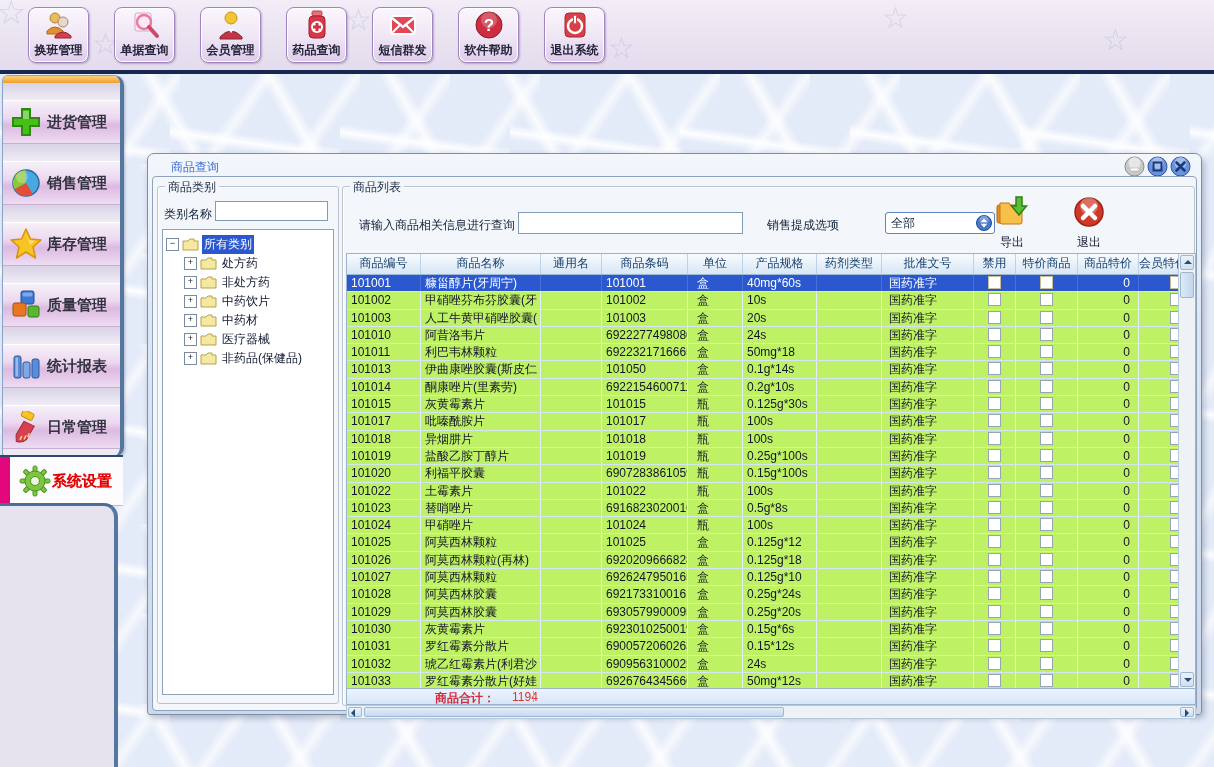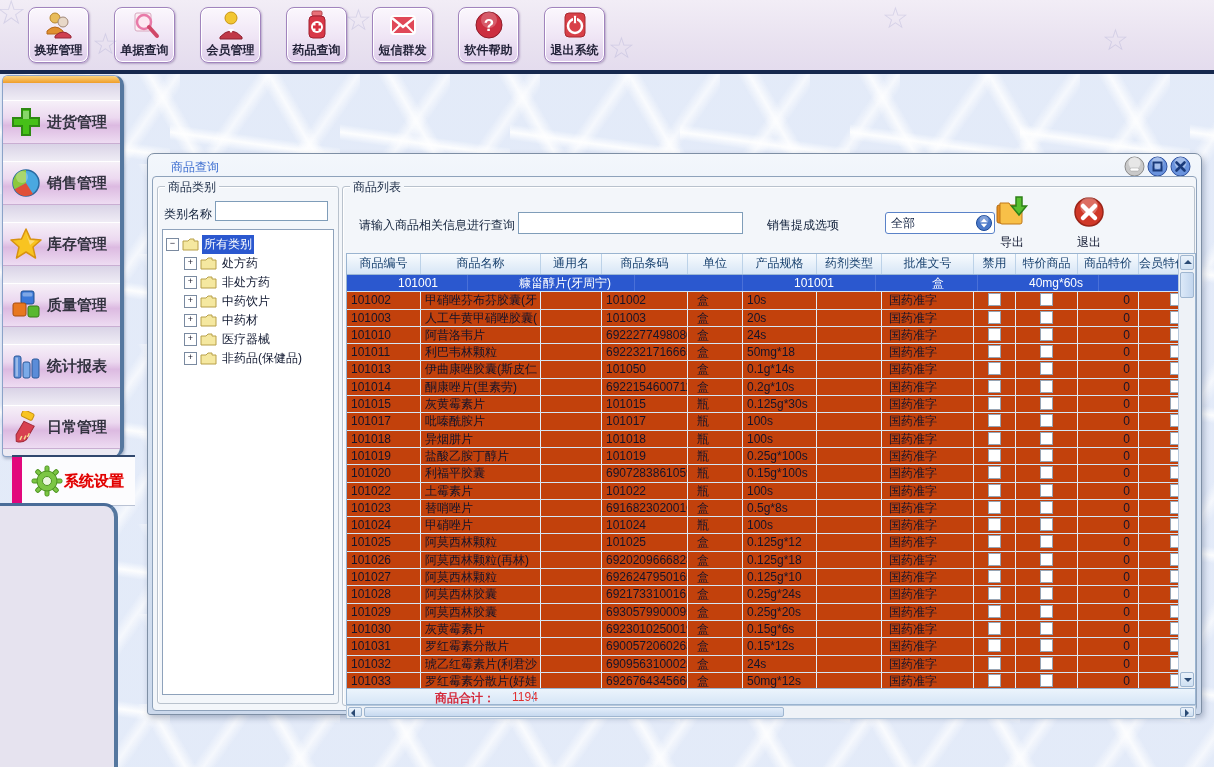--- a/index.html
+++ b/index.html
@@ -53,21 +53,21 @@
   .sbtn{
     height:44px;display:flex;align-items:center;gap:4px;padding-left:6px;cursor:pointer;
     background:linear-gradient(180deg,#f6f0f8 0%,#ecd9f0 40%,#dcbae1 58%,#eedcf2 100%);
     border-top:1px solid #ffffff;border-bottom:1px solid #c9aed2;box-sizing:border-box;
   }
   .sicon{width:34px;height:34px;display:flex;align-items:center;justify-content:center;flex:0 0 34px;}
   .slabel{font-size:15px;font-weight:bold;color:#333340;white-space:nowrap;letter-spacing:0px;}
   .settings-row{
     position:absolute;left:0;top:381px;width:123px;height:48px;background:#fcfcfe;
     border-top:2px solid #31486e;border-bottom:1px solid #b9c2d4;
-    display:flex;align-items:center;cursor:pointer;margin-left:12px;
+    display:flex;align-items:center;cursor:pointer;
   }
   .magenta-bar{position:absolute;left:0;top:0;width:10px;height:100%;background:#e2087c;}
   .settings-row .sicon{margin-left:18px;}
   .settings-label{font-size:15px;font-weight:bold;color:#e00000;text-shadow:0 0 1px #ff9090;white-space:nowrap;}
   .bottom-panel{
     position:absolute;left:0;top:429px;width:118px;height:264px;
     background:#e6e3ef;border-top:3px solid #4a6c98;border-right:4px solid #55779f;
     border-radius:0 14px 0 0;box-sizing:border-box;
   }
   
@@ -132,36 +132,36 @@
   .table{
     position:absolute;left:3px;top:66px;width:850px;height:436px;
     border:1px solid #9ab4d0;box-sizing:border-box;background:#fff;overflow:hidden;
   }
   .thead{display:flex;height:20px;background:linear-gradient(180deg,#f8fbfe,#d7e6f6);border-bottom:1px solid #9db8d4;}
   .th{
     font-size:12px;color:#17406e;text-align:center;line-height:19px;
     border-right:1px solid #bcd2e8;box-sizing:border-box;overflow:hidden;white-space:nowrap;flex:0 0 auto;
   }
   .tbody{height:414px;overflow:hidden;}
-  .trow{display:flex;height:17.3px;border-bottom:1px solid #d4e5f4;background:#c2410c;box-sizing:border-box;cursor:default;}
+  .trow{display:flex;height:17.3px;border-bottom:1px solid #d4e5f4;background:#bef264;box-sizing:border-box;cursor:default;}
   .c{
     font-size:12px;color:#14142a;line-height:16px;padding-left:4px;
     border-right:1px solid #e2eefa;box-sizing:border-box;overflow:hidden;white-space:nowrap;flex:0 0 auto;
   }
   .w-code{width:74px;}.w-name{width:120px;}.w-generic{width:61px;}.w-barcode{width:86px;}
   .w-unit{width:55px;}.w-spec{width:74px;}.w-dtype{width:65px;}.w-approval{width:92px;}
   .w-forbid{width:42px;}.w-special{width:62px;}.w-price{width:61px;}.w-member{width:42px;border-right:none;}
   .c.w-unit{padding-left:9px;}
   .c.w-approval{padding-left:7px;}
   .c.w-price{text-align:right;padding-right:8px;padding-left:0;}
   .c.w-forbid,.c.w-special{text-align:center;padding-left:0;}
   .c.w-member{padding-left:31px;}
   .cb{width:13px;height:13px;border:1px solid #96a4b4;background:#fff;display:inline-block;margin-top:1px;box-sizing:border-box;}
   .trow.selected{background:#2b58cf;}
-  .trow.selected .c{color:#fff;border-right-color:#4a70d8;margin-left:47px;}
+  .trow.selected .c{color:#fff;border-right-color:#4a70d8;}
   .trow.selected .cb{border-color:#c8bd96;}
   
   .vscroll{position:absolute;right:0;top:0;bottom:0;width:16px;background:#eef2f7;border-left:1px solid #b6c8dc;}
   .varrow{position:absolute;left:1px;width:14px;height:15px;background:linear-gradient(180deg,#eaf2fb,#cfe0f2);border:1px solid #9fb6d0;border-radius:2px;box-sizing:border-box;}
   .varrow.up{top:1px;}
   .varrow.down{bottom:1px;}
   .varrow::before{content:"";position:absolute;left:3px;border:4px solid transparent;}
   .varrow.up::before{top:4px;border-bottom-color:#2a4a74;border-top-width:0;}
   .varrow.down::before{top:5px;border-top-color:#2a4a74;border-bottom-width:0;}
   .vthumb{position:absolute;left:1px;top:18px;width:14px;height:26px;background:linear-gradient(90deg,#dce9f8,#c2d6ee);border:1px solid #9fb6d0;border-radius:2px;box-sizing:border-box;}

